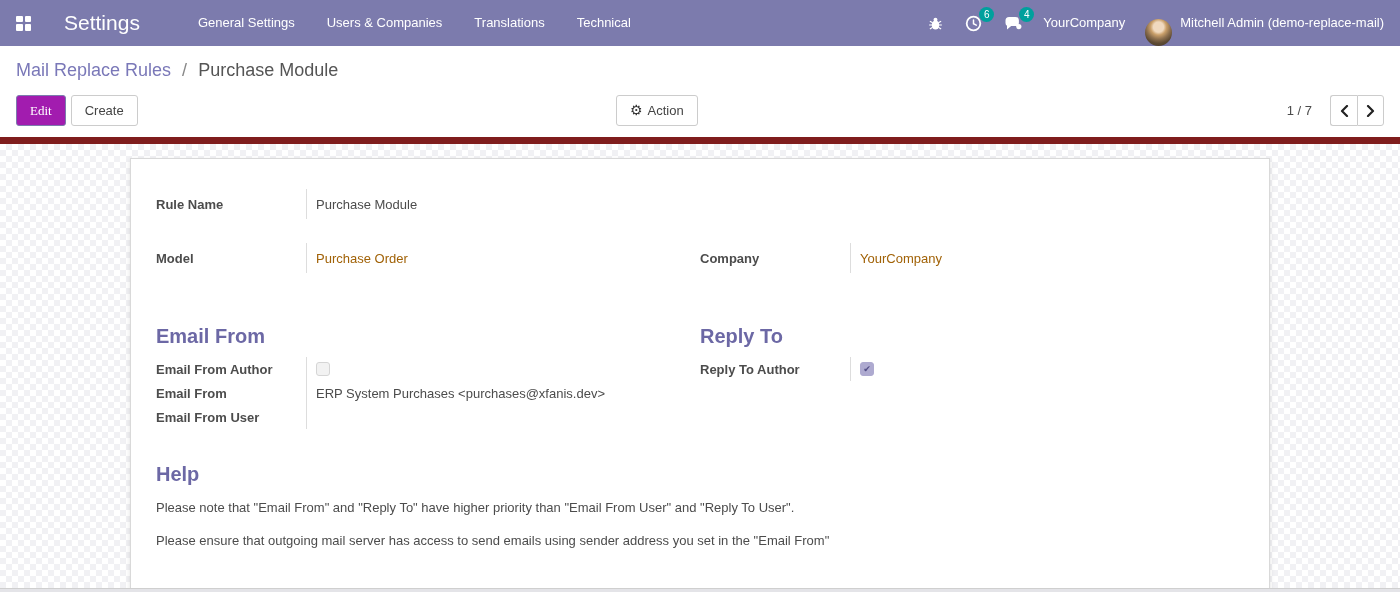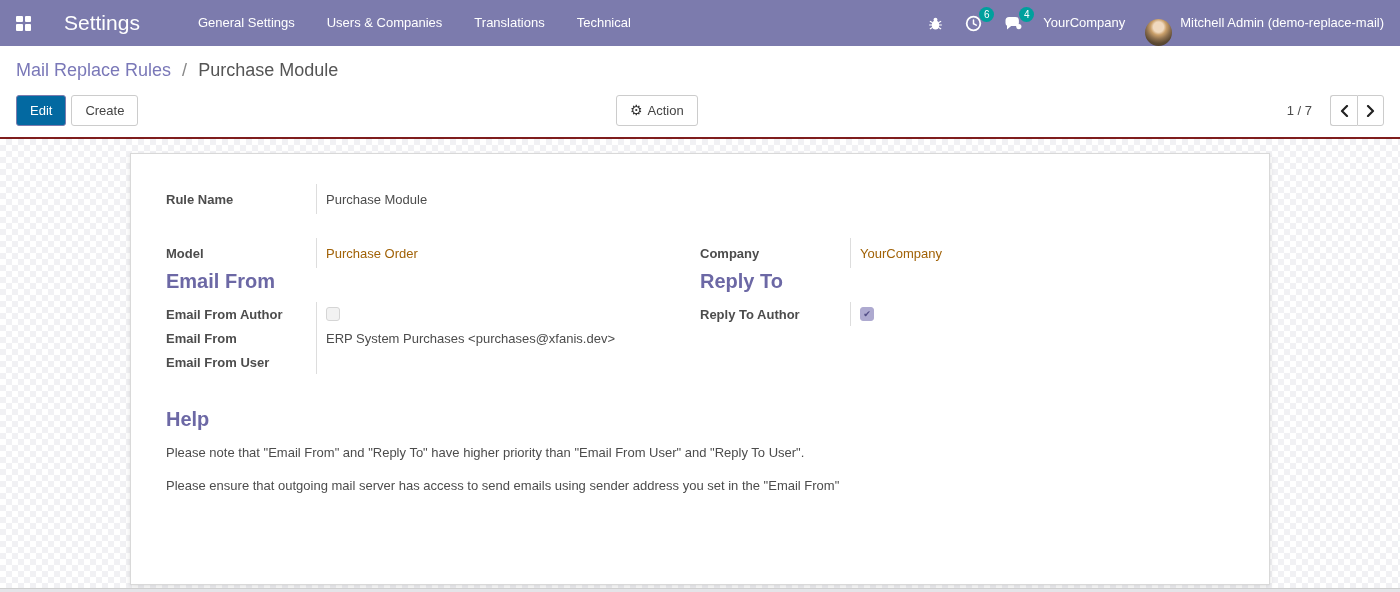--- a/index.html
+++ b/index.html
@@ -44,32 +44,32 @@
   .user-menu { display: flex; align-items: flex-end; cursor: pointer; padding-left: 10px; }
   .avatar {
     width: 27px; height: 27px; border-radius: 50%;
     background:
       radial-gradient(circle at 50% 30%, #f0d9bf 0 22%, #caa06b 34%, #8c6f4e 52%, #5d4a33 70%, #41382a 100%);
     flex-shrink: 0;
   }
   .user-name { padding-left: 8px; padding-right: 0; }
 
   
-  .control-panel { padding: 12px 16px 11px; border-bottom: 2px solid #7f1d1d; background: #fff; }
+  .control-panel { padding: 12px 16px 11px; border-bottom: 7px solid #7f1d1d; background: #fff; }
   .breadcrumb { font-size: 18px; line-height: 24px; }
   .breadcrumb .bc-link { color: #7a78b8; cursor: pointer; text-decoration: none; }
   .breadcrumb .bc-sep { color: #888; margin: 0 6px; }
   .breadcrumb .bc-current { color: #555; }
   .cp-buttons { display: flex; align-items: center; margin-top: 13px; position: relative; height: 31px; }
   .btn {
     font-family: "Liberation Sans", sans-serif;
     font-size: 13px; padding: 6px 13px; border-radius: 3px;
     border: 1px solid #ccc; background: #fff; color: #444; cursor: pointer; line-height: 17px;
   }
-  .btn-primary { background: #0369a1; border-color: #7c7bad; color: #fff; }
+  .btn-primary { background: #a21caf; border-color: #7c7bad; color: #fff; font-family: Liberation Serif, serif; }
   .btn + .btn { margin-left: 5px; }
   .action-wrap { position: absolute; left: 600px; top: 0; }
   .gear-glyph { font-size: 14px; margin-right: 5px; color: #333; }
   .cp-right { margin-left: auto; display: flex; align-items: center; }
   .pager-counter { font-size: 13px; color: #4c4c4c; margin-right: 18px; }
   .pager-buttons { display: flex; }
   .pager-btn {
     width: 27px; height: 31px; background: #fff; border: 1px solid #ccc;
     display: flex; align-items: center; justify-content: center; cursor: pointer;
   }
@@ -84,38 +84,38 @@
       linear-gradient(45deg, #f1f1f4 25%, transparent 25%, transparent 75%, #f1f1f4 75%),
       linear-gradient(45deg, #f1f1f4 25%, transparent 25%, transparent 75%, #f1f1f4 75%);
     background-size: 12px 12px;
     background-position: 0 0, 6px 6px;
     padding-top: 14px;
   }
   .sheet {
     width: 1140px; height: 432px; margin: 0 auto;
     background: #fff; border: 1px solid #d9d9d9;
     box-shadow: 0 2px 5px rgba(0,0,0,.12);
-    padding: 30px 35px;
+    padding: 30px 25px;
   }
   .two-col { display: flex; }
   .col { width: 50%; }
   .field-row { display: flex; align-items: stretch; min-height: 24px; }
   .field-row.tall { min-height: 30px; }
   .field-label {
     width: 150px; flex-shrink: 0; font-size: 13px; font-weight: bold; color: #4c4c4c;
     display: flex; align-items: center;
   }
   .field-value {
     flex: 1; border-left: 1px solid #ddd; padding-left: 9px;
     font-size: 13px; color: #4c4c4c; display: flex; align-items: center;
   }
   .link-value { color: #a16207; cursor: pointer; }
   .section-title { font-size: 20px; font-weight: bold; color: #6c68a5; line-height: 26px; }
   .row-gap-1 { margin-bottom: 24px; }
-  .row-gap-2 { }
+  .row-gap-2 { margin-bottom: 50px; }
   .section-title { margin-bottom: 8px; }
   .o-checkbox {
     width: 14px; height: 14px; border-radius: 3px;
     border: 1px solid #d5d5d5; background: #f2f2f2;
     display: inline-flex; align-items: center; justify-content: center; cursor: default;
   }
   .o-checkbox[data-checked="true"] { background: #aeaad0; border-color: #aeaad0; }
   .o-checkbox[data-checked="true"]::after { content: "\2714"; font-size: 9px; color: #524d86; }
   .help-block { margin-top: 32px; }
   .help-para { font-size: 13px; color: #4c4c4c; line-height: 16px; }

